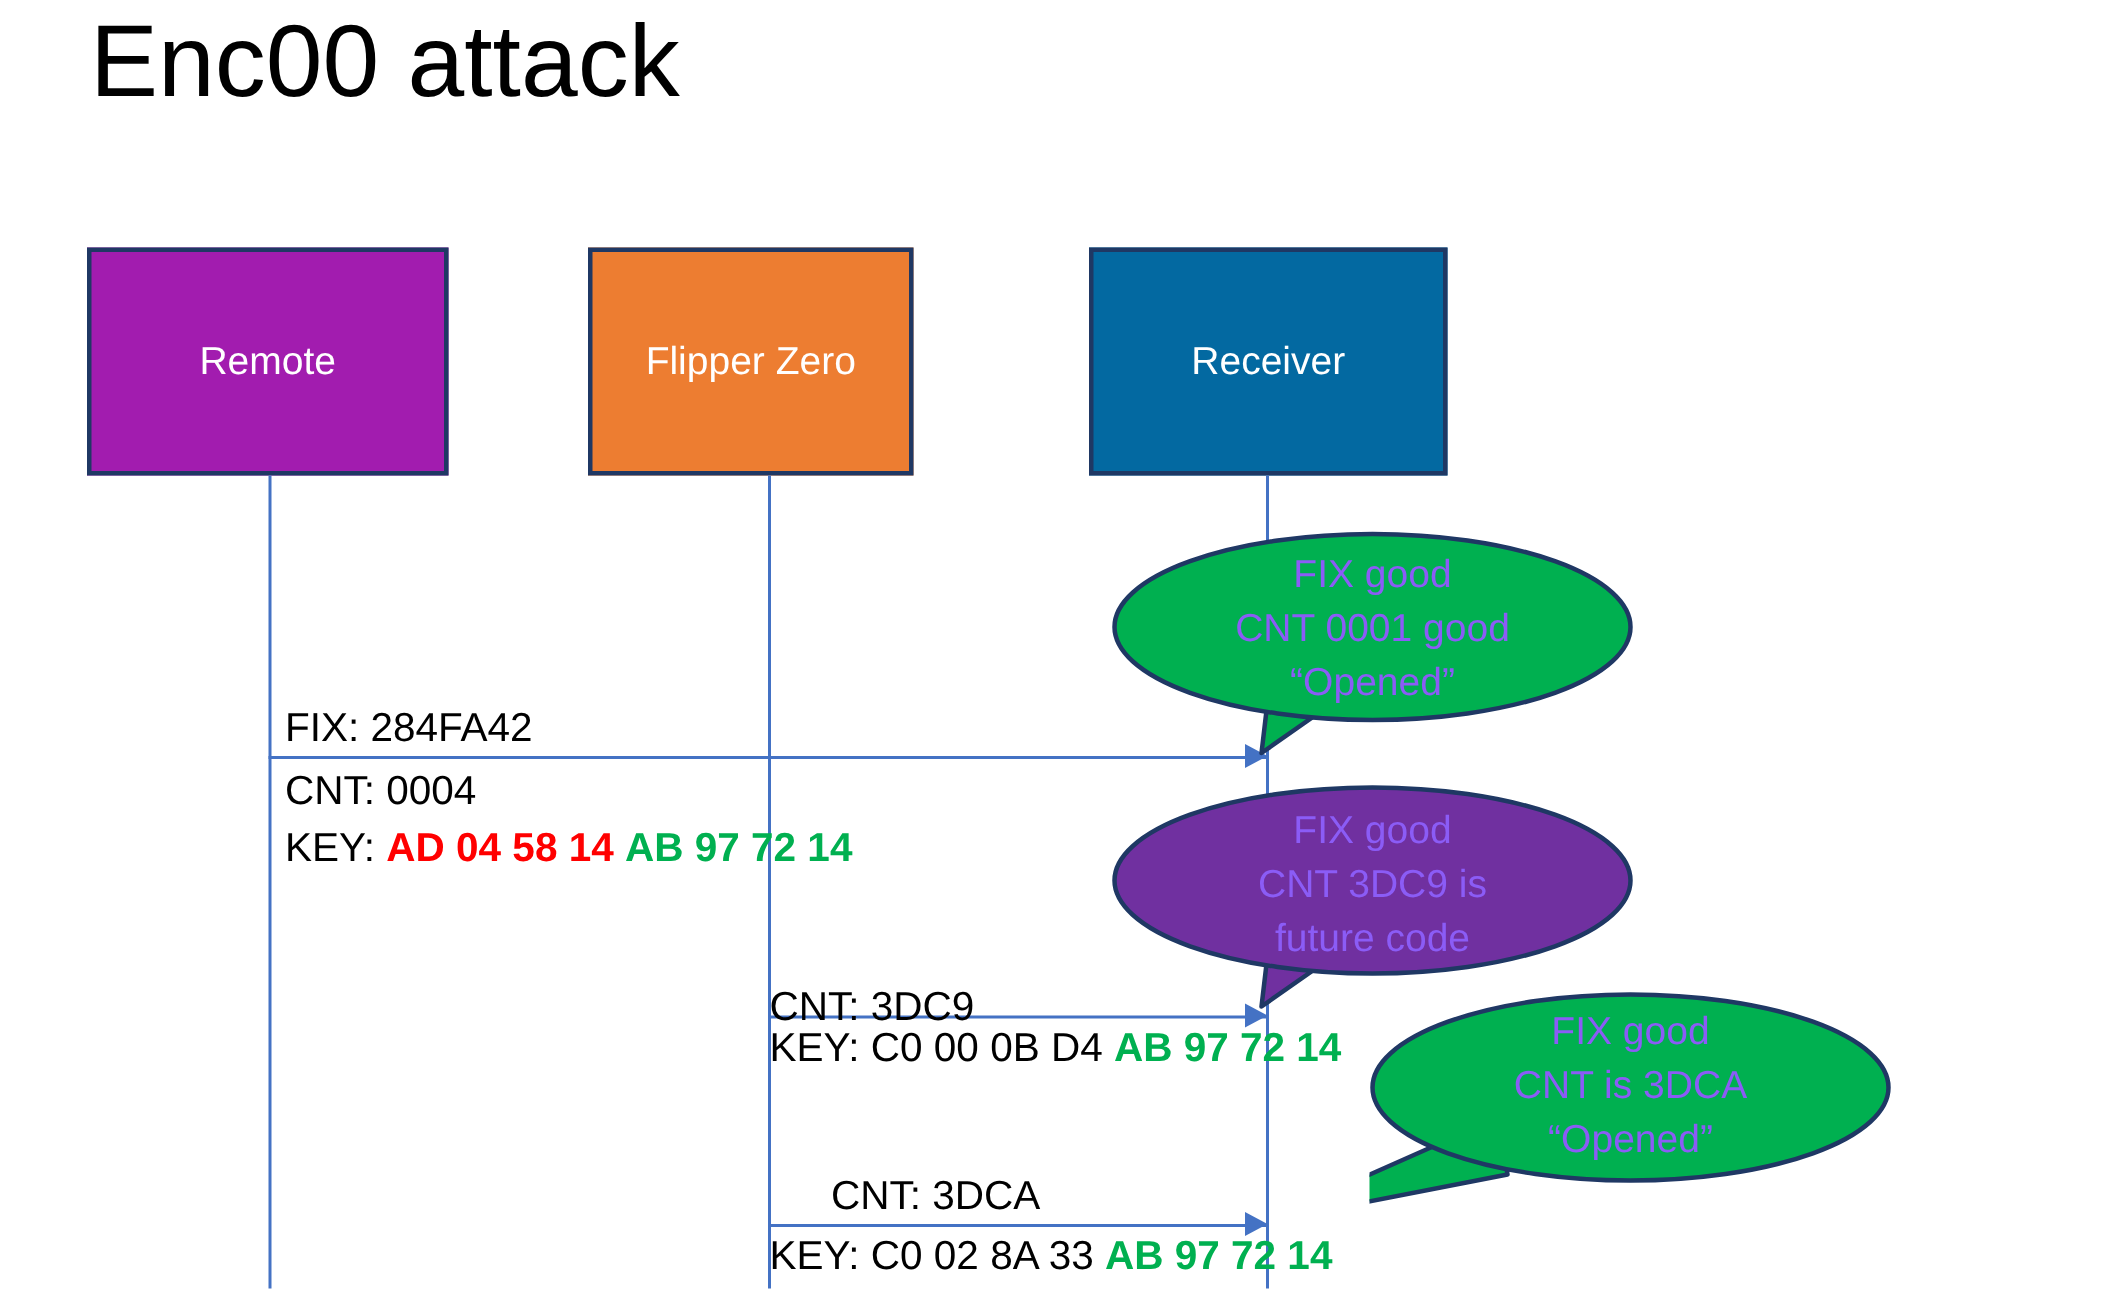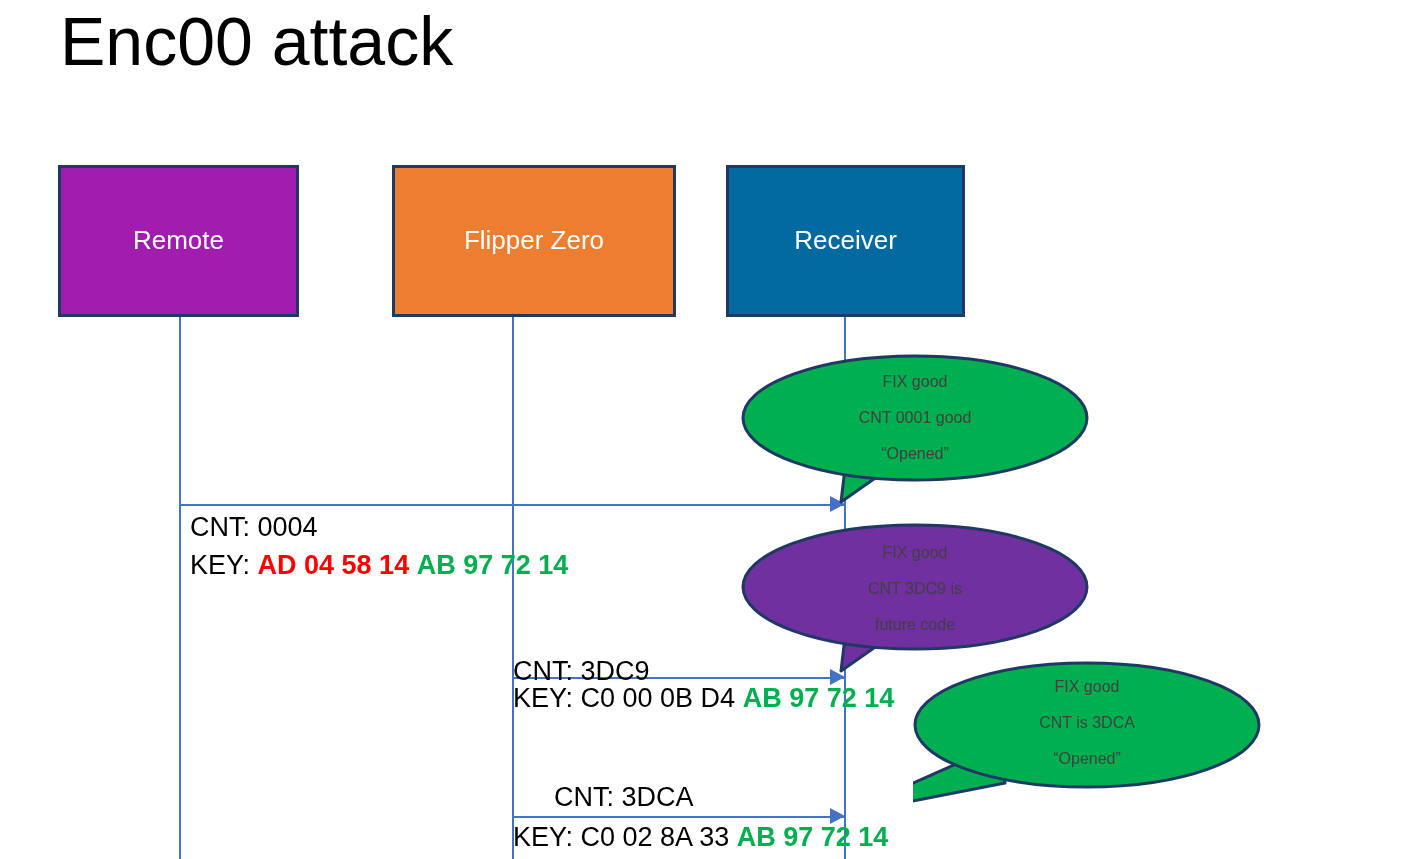--- a/index.html
+++ b/index.html
@@ -42,21 +42,21 @@
     justify-content: center;
   }
   .actor-label {
     color: #ffffff;
     font-size: 26px;
     line-height: 1.2;
     font-weight: 400;
     white-space: nowrap;
   }
   #actor-remote   { left: 58px;  top: 165px; width: 241px; height: 152px; background: #a21caf; }
-  #actor-flipper  { left: 392px; top: 165px; width: 284px; height: 152px; background: #ED7D31; }
+  #actor-flipper  { left: 392px; top: 165px; width: 217px; height: 152px; background: #ED7D31; }
   #actor-receiver { left: 726px; top: 165px; width: 239px; height: 152px; background: #0369a1; }
 
   
   .lifeline {
     position: absolute;
     width: 2px;
     background: #4472C4;
   }
   #lifeline-remote   { left: 179px; top: 317px; height: 542px; }
   #lifeline-flipper  { left: 512px; top: 317px; height: 542px; }
@@ -104,22 +104,22 @@
   
   .callout {
     position: absolute;
   }
   .callout svg { display: block; }
   .callout-text {
     position: absolute;
     left: 0;
     width: 100%;
     text-align: center;
-    color: #404040;
-    font-size: 16px;
+    color: #8b5cf6;
+    font-size: 26px;
     line-height: 36px;
     pointer-events: none;
   }
   #callout-1 { left: 741px; top: 350px; width: 348px; height: 160px; }
   #callout-1 .callout-text { top: 14px; }
   #callout-2 { left: 741px; top: 519px; width: 348px; height: 162px; }
   #callout-2 .callout-text { top: 16px; }
   #callout-3 { left: 913px; top: 657px; width: 348px; height: 162px; }
   #callout-3 .callout-text { top: 12px; }
 </style>
@@ -139,20 +139,21 @@
   <div id="actor-receiver" class="actor-box">
     <span class="actor-label">Receiver</span>
   </div>
 
   <div id="lifeline-remote" class="lifeline"></div>
   <div id="lifeline-flipper" class="lifeline"></div>
   <div id="lifeline-receiver" class="lifeline"></div>
 
   <div id="msg1-line" class="msg-line"></div>
   <div id="msg1-head" class="arrow-head"></div>
+  <div id="msg1-fix" class="msg-text">FIX: 284FA42</div>
   <div id="msg1-cnt" class="msg-text">CNT: 0004</div>
   <div id="msg1-key" class="msg-text"><span>KEY: </span><span class="key-red">AD 04 58 14</span><span> </span><span class="key-green">AB 97 72 14</span></div>
 
   <div id="msg2-line" class="msg-line"></div>
   <div id="msg2-head" class="arrow-head"></div>
   <div id="msg2-cnt" class="msg-text">CNT: 3DC9</div>
   <div id="msg2-key" class="msg-text"><span>KEY: C0 00 0B D4 </span><span class="key-green">AB 97 72 14</span></div>
 
   <div id="msg3-line" class="msg-line"></div>
   <div id="msg3-head" class="arrow-head"></div>

